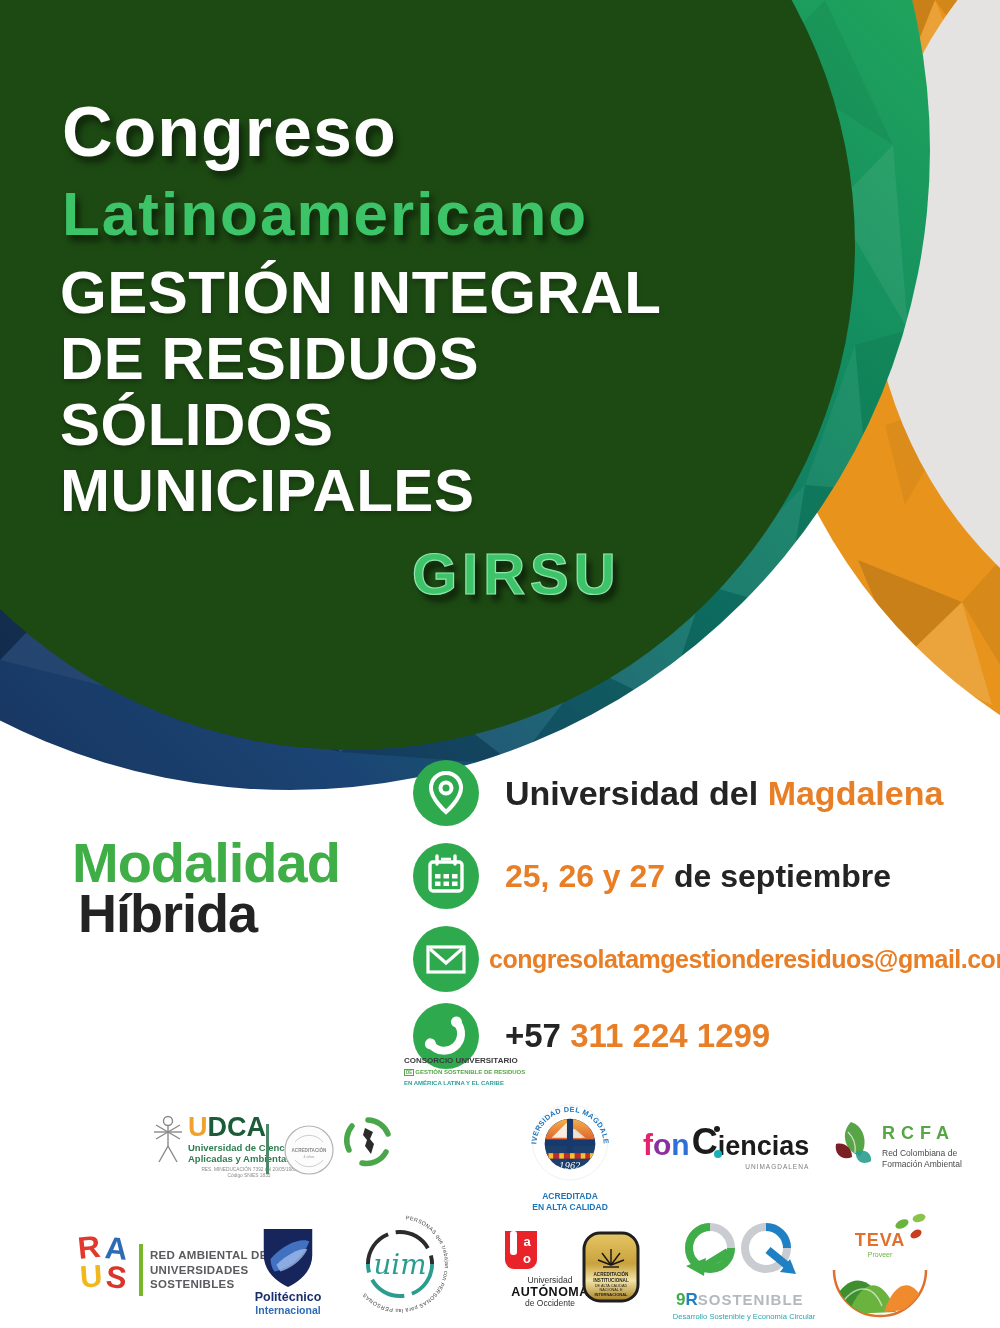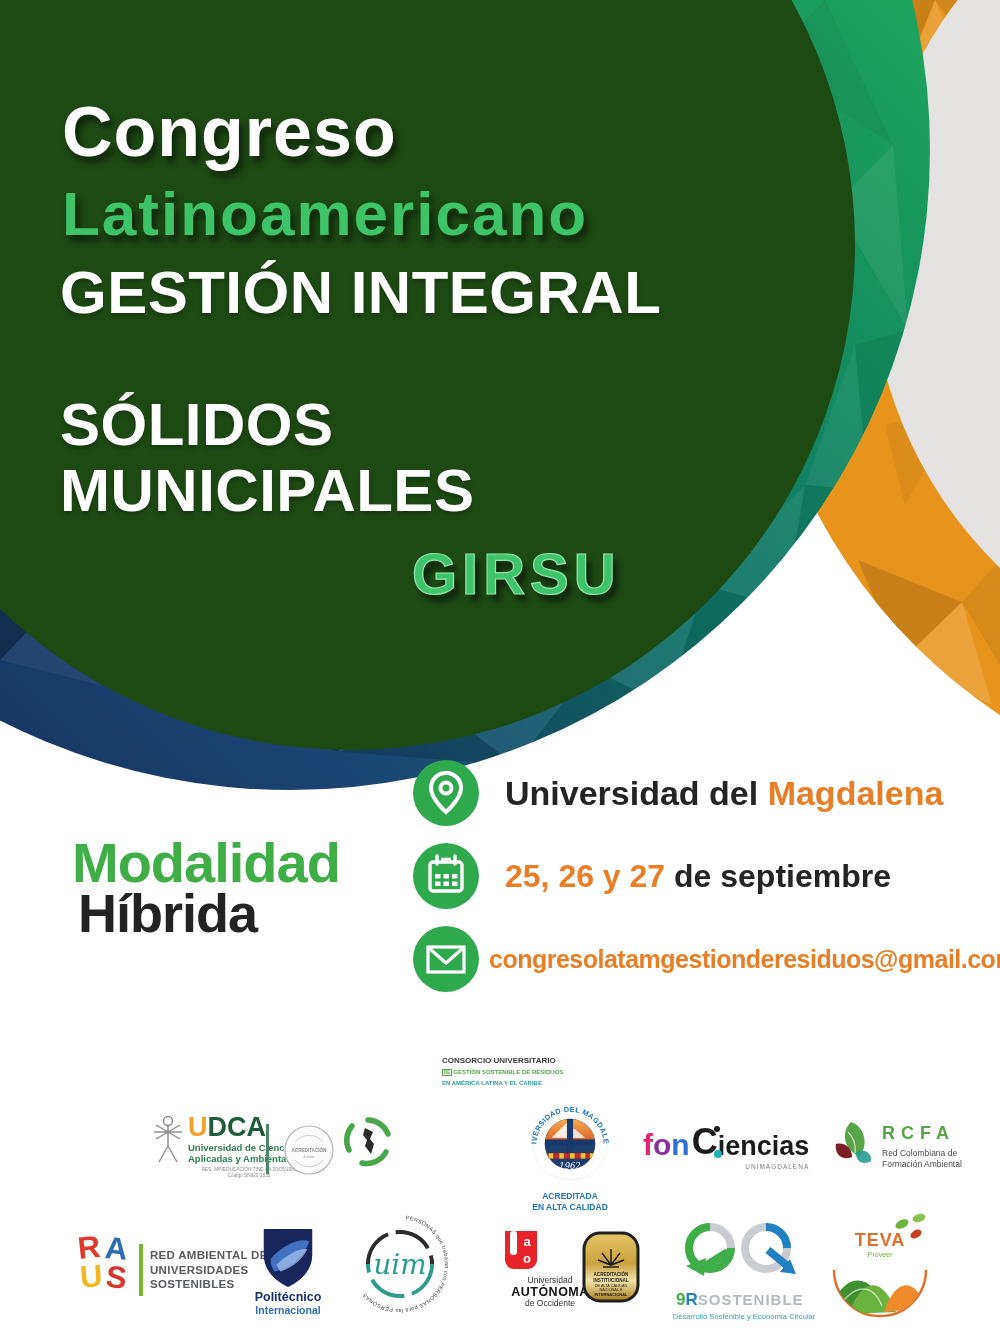--- a/index.html
+++ b/index.html
@@ -84,20 +84,21 @@
       <polygon points="765,62 893,145 825,0" fill="#000" opacity=".05"></polygon>
       <polygon points="640,30 765,62 700,0" fill="#fff" opacity=".05"></polygon>
     </g>
 
     <circle cx="350" cy="245" r="505" fill="#1d4a13"></circle>
   </svg>
 
   <div class="abs t-congreso">Congreso</div>
   <div class="abs t-latino">Latinoamericano</div>
   <div class="abs t-caps" style="top:258px;">GESTIÓN INTEGRAL</div>
+  <div class="abs t-caps" style="top:324px;">DE RESIDUOS</div>
   <div class="abs t-caps" style="top:390px;">SÓLIDOS</div>
   <div class="abs t-caps" style="top:456px;">MUNICIPALES</div>
   <div class="abs t-girsu">GIRSU</div>
 
   <div class="abs mod1">Modalidad</div>
   <div class="abs mod2">Híbrida</div>
 
   <div class="inforow" style="top:760px;">
     <div class="info-ic">
       <svg width="66" height="66" viewBox="0 0 66 66">
@@ -135,20 +136,34 @@
   <div class="inforow" style="top:926px;">
     <div class="info-ic">
       <svg width="66" height="66" viewBox="0 0 66 66">
         <rect x="15" y="21" width="36" height="25" fill="none" stroke="#fff" stroke-width="3.2"></rect>
         <path d="M17 23 L33 37 L49 23" fill="none" stroke="#fff" stroke-width="3.2"></path>
       </svg>
     </div>
     <div class="itx i-orange" style="margin-left:10px;font-size:25px;letter-spacing:-0.5px;">congresolatamgestionderesiduos@gmail.com</div>
   </div>
 
+  <div class="inforow" style="top:1003px;">
+    <div class="info-ic">
+      <svg width="66" height="66" viewBox="0 0 66 66">
+        <g transform="rotate(-40 33 33)">
+          <path d="M16 30 a17 17 0 0 0 34 0" fill="none" stroke="#fff" stroke-width="8" stroke-linecap="round"></path>
+          <circle cx="16" cy="29" r="5.5" fill="#fff"></circle>
+          <circle cx="50" cy="29" r="5.5" fill="#fff"></circle>
+        </g>
+      </svg>
+    </div>
+    <div class="itx" style="font-size:33px;">
+      <span class="i-dark">+57 </span><span class="i-orange">311 224 1299</span>
+    </div>
+  </div>
 
 
   <div class="abs" style="left:150px;top:1112px;">
     <svg width="38" height="56" viewBox="0 0 38 56">
       <g stroke="#8a8a8a" stroke-width="1.4" fill="none">
         <circle cx="18" cy="9" r="4.5"></circle>
         <line x1="18" y1="14" x2="18" y2="34"></line>
         <line x1="4" y1="20" x2="32" y2="20"></line>
         <line x1="6" y1="13" x2="30" y2="27"></line>
         <line x1="30" y1="13" x2="6" y2="27"></line>
@@ -180,21 +195,21 @@
   <div class="abs" style="left:338px;top:1112px;">
     <svg width="60" height="60" viewBox="0 0 60 60">
       <g stroke="#4aa64a" stroke-width="5.5" fill="none" stroke-linecap="round">
         <path d="M30 8 A22 22 0 0 1 50 22"></path>
         <path d="M48 40 A22 22 0 0 1 24 51"></path>
         <path d="M11 38 A22 22 0 0 1 14 14"></path>
       </g>
       <path d="M27 16 l8 4 -3 7 4 5 -3 10 -6 -8 2 -6 -4 -5 z" fill="#2b2b2b"></path>
     </svg>
   </div>
-  <div class="abs" style="left:404px;top:1057px;width:106px;margin-left:38px;">
+  <div class="abs" style="left:404px;top:1057px;width:106px;">
     <div class="lg-txt" style="font-size:8px;font-weight:800;color:#3a3a3a;">CONSORCIO UNIVERSITARIO</div>
     <div class="lg-txt" style="margin-top:4px;font-size:6px;font-weight:800;color:#56a546;">
       <span style="font-size:4.5px;border:0.5px solid #56a546;padding:0 1px;margin-right:1px;">DE</span><span>GESTIÓN SOSTENIBLE DE RESIDUOS</span>
     </div>
     <div class="lg-txt" style="margin-top:4px;font-size:6px;font-weight:800;color:#2aa198;">EN AMÉRICA LATINA Y EL CARIBE</div>
   </div>
 
   <div class="abs" style="left:524px;top:1098px;">
     <svg width="92" height="92" viewBox="0 0 120 120">
       <defs>

